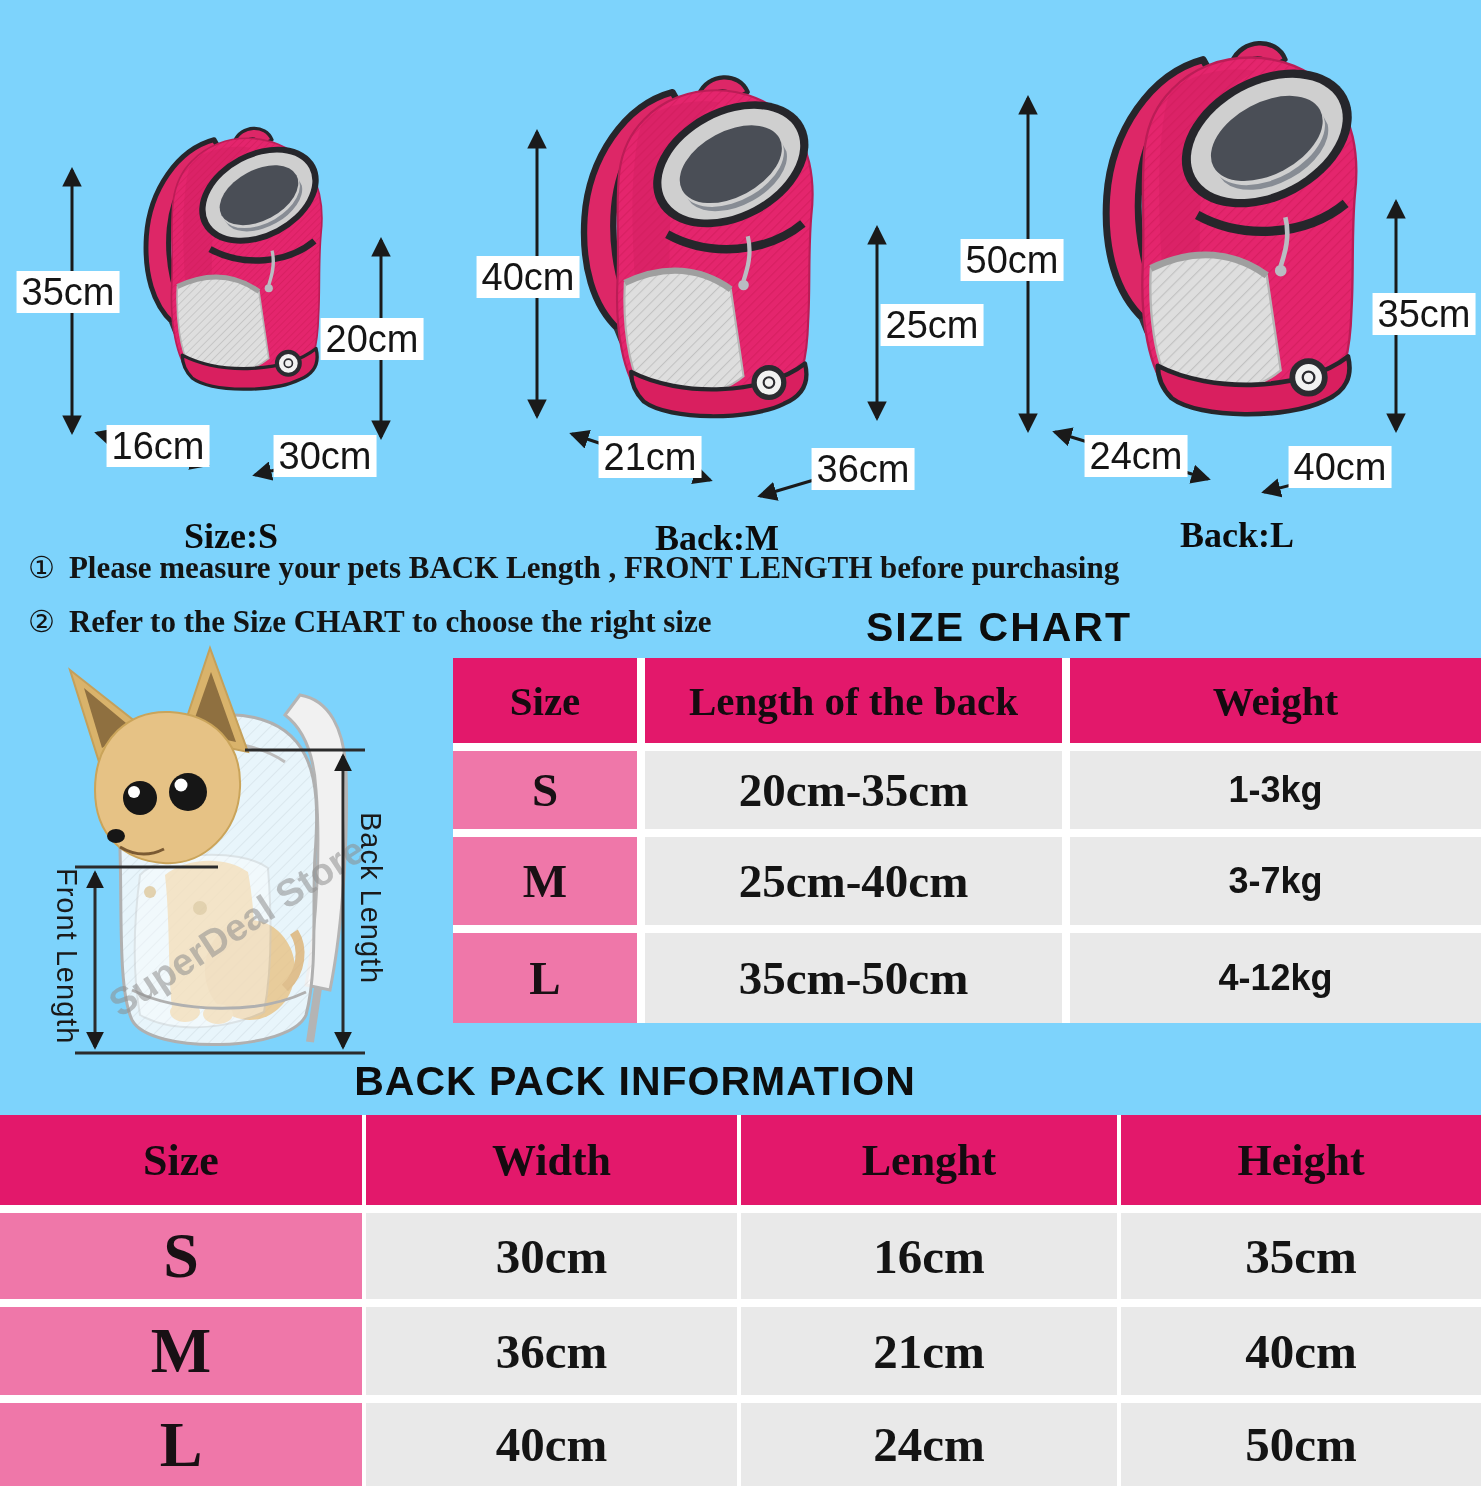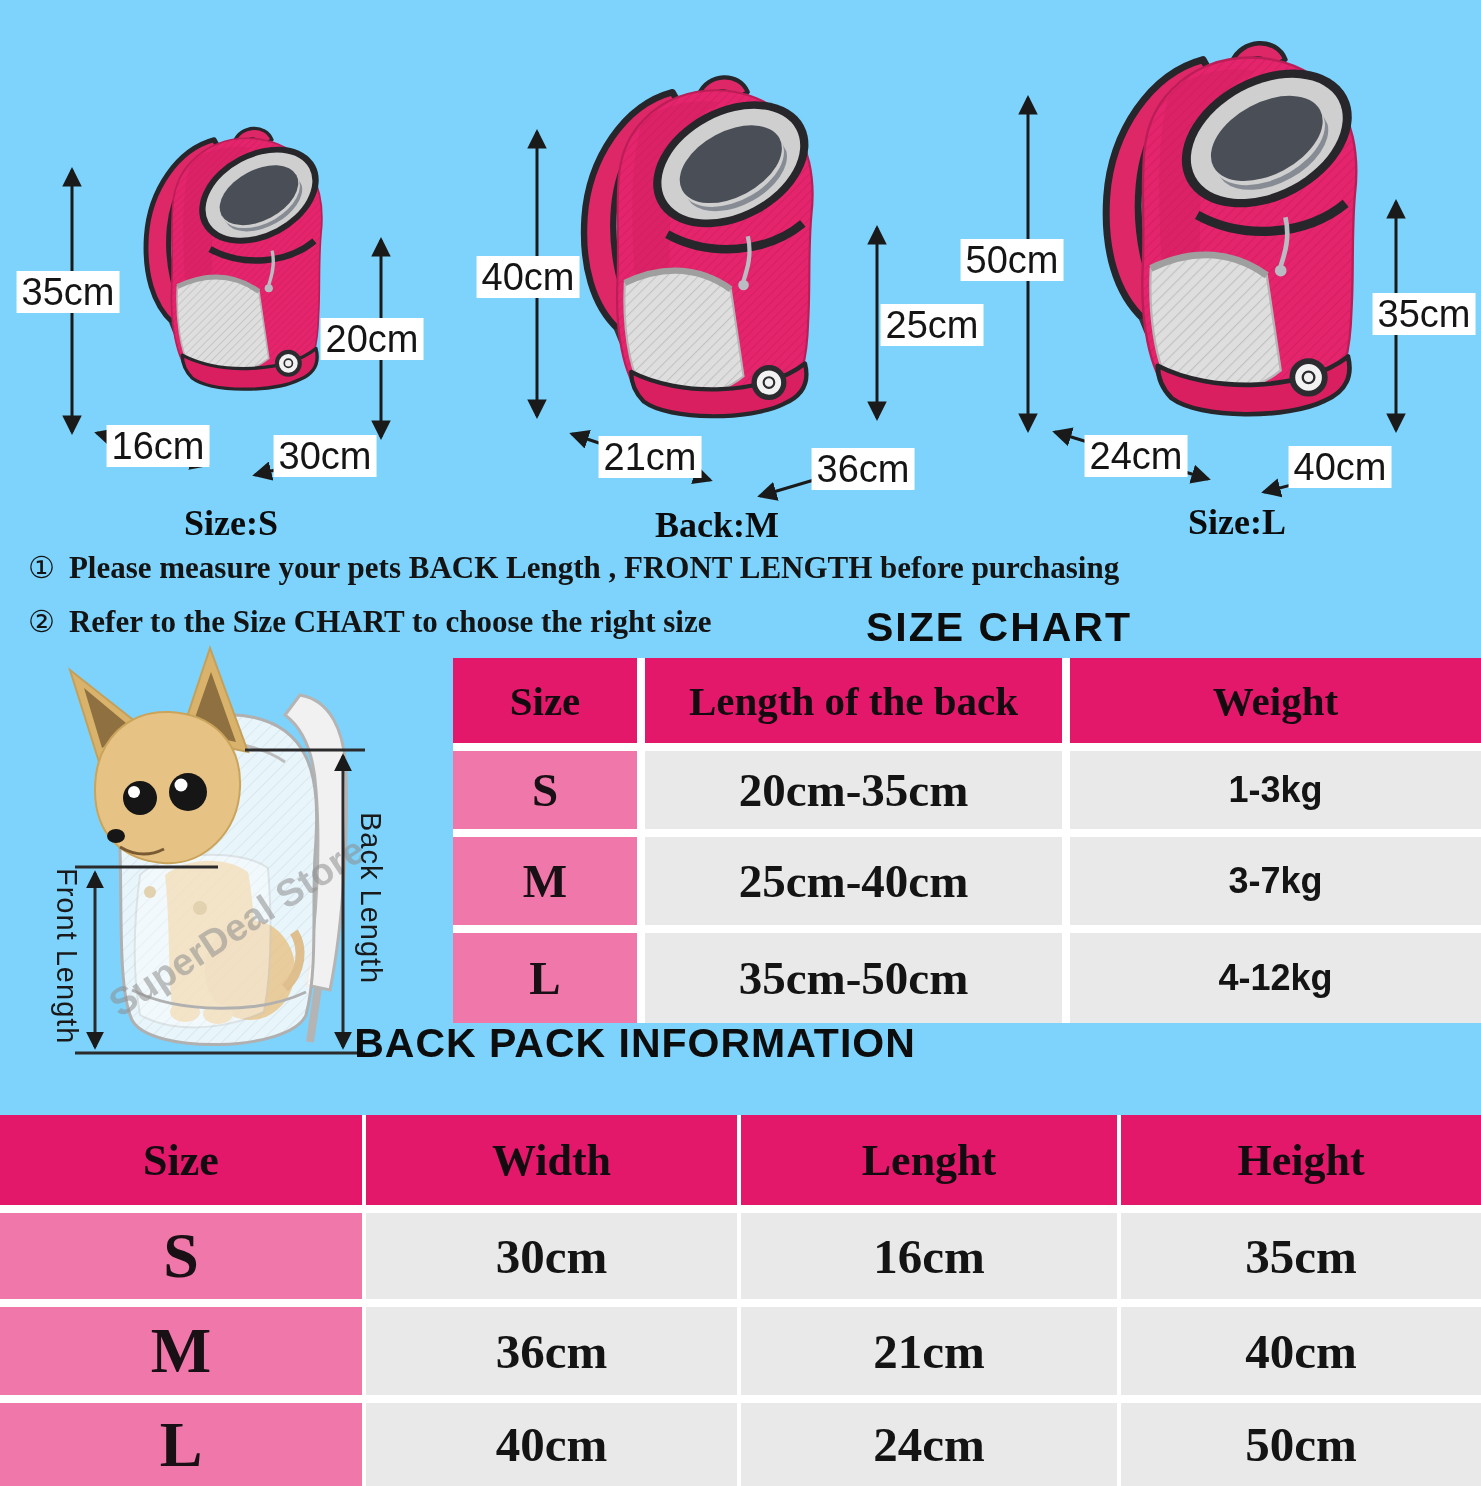--- a/index.html
+++ b/index.html
@@ -9,21 +9,21 @@
   
   .top-section{position:absolute;left:0;top:0;width:1481px;height:545px;}
   .bag-svg{position:absolute;}
   .arrows-overlay{position:absolute;left:0;top:0;width:1481px;height:545px;pointer-events:none;}
 
   .dim-label{position:absolute;transform:translate(-50%,-50%);
              font-size:38px;line-height:1;color:#151515;background:#fff;
              padding:2px 5px;white-space:nowrap;}
   .size-caption{position:absolute;transform:translate(-50%,-50%);
                 font-family:"Liberation Serif","DejaVu Serif",serif;font-weight:bold;
-                font-size:36px;color:#0c0c0c;white-space:nowrap;}
+                font-size:36px;color:#0c0c0c;white-space:nowrap;margin-top:13px;}
 
   
   .instr-line{position:absolute;left:28px;white-space:nowrap;
               font-family:"Liberation Serif","DejaVu Serif",serif;font-weight:bold;
               font-size:31px;color:#141414;}
   .instr-num{font-family:"DejaVu Sans",sans-serif;font-weight:normal;font-size:30px;
              margin-right:14px;}
 
   
   .dog-section{position:absolute;left:0;top:640px;width:450px;height:446px;}
@@ -146,21 +146,21 @@
     <div class="dim-label" style="left:528px;top:277px">40cm</div>
     <div class="dim-label" style="left:932px;top:325px">25cm</div>
     <div class="dim-label" style="left:650px;top:457px">21cm</div>
     <div class="dim-label" style="left:863px;top:469px">36cm</div>
     <div class="size-caption" style="left:717px;top:525px">Back:M</div>
 
     <div class="dim-label" style="left:1012px;top:260px">50cm</div>
     <div class="dim-label" style="left:1424px;top:314px">35cm</div>
     <div class="dim-label" style="left:1136px;top:456px">24cm</div>
     <div class="dim-label" style="left:1340px;top:467px">40cm</div>
-    <div class="size-caption" style="left:1237px;top:522px">Size:L</div>
+    <div class="size-caption" style="left:1237px;top:522px">Back:L</div>
   </div>
 
   <div class="instr-line" style="top:550px">
     <span class="instr-num">①</span><span>Please measure your pets BACK  Length , FRONT LENGTH before purchasing</span>
   </div>
   <div class="instr-line" style="top:604px">
     <span class="instr-num">②</span><span>Refer to the Size CHART to choose the right size</span>
   </div>
 
   <div class="dog-section">
@@ -231,21 +231,21 @@
 
     <div class="cell rowlab">M</div>
     <div class="cell data">25cm-40cm</div>
     <div class="cell data wt">3-7kg</div>
 
     <div class="cell rowlab">L</div>
     <div class="cell data">35cm-50cm</div>
     <div class="cell data wt">4-12kg</div>
   </div>
 
-  <div class="section-title" style="left:0;top:1020px;width:1206px;letter-spacing:1px">BACK PACK INFORMATION</div>
+  <div class="section-title" style="left:0;top:1058px;width:1206px;letter-spacing:1px">BACK PACK INFORMATION</div>
 
   <div class="grid" id="infoGrid">
     <div class="cell hdr">Size</div>
     <div class="cell hdr">Width</div>
     <div class="cell hdr">Lenght</div>
     <div class="cell hdr">Height</div>
 
     <div class="cell rowlab">S</div>
     <div class="cell data">30cm</div>
     <div class="cell data">16cm</div>

